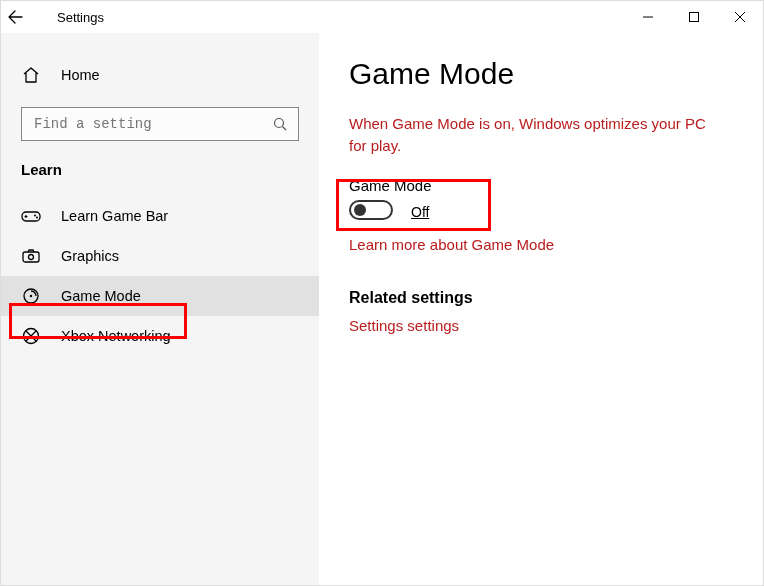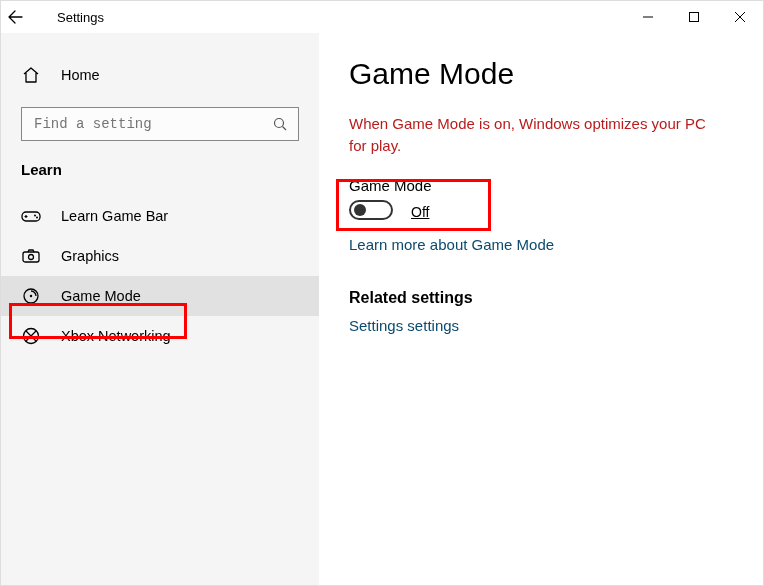--- a/index.html
+++ b/index.html
@@ -113,21 +113,21 @@
     cursor: pointer;
     background: #fff;
   }
   .toggle .knob {
     width: 12px; height: 12px;
     background: #333;
     border-radius: 50%;
     position: absolute;
     top: 2px; left: 3px;
   }
-  .link { color: #0c4a6e; font-size: 15px; cursor: pointer; margin-bottom: 22px; display: inline-block; }
+  .link { color: #b91c1c; font-size: 15px; cursor: pointer; margin-bottom: 22px; display: inline-block; }
   h2.sub { font-weight: 600; font-size: 16px; margin: 14px 0 10px 0; }
   .highlight-left {
     position: absolute;
     border: 3px solid #f00;
     pointer-events: none;
     left: 8px; top: 302px;
     width: 178px; height: 36px;
   }
   .highlight-right {
     position: absolute;

